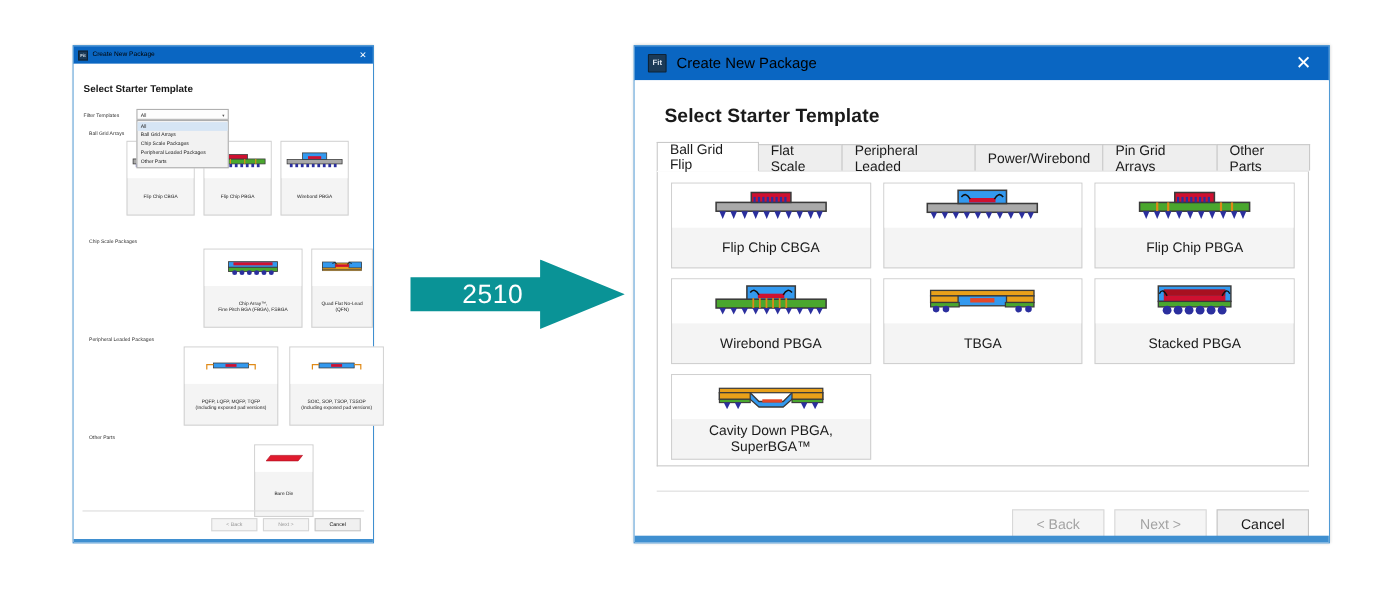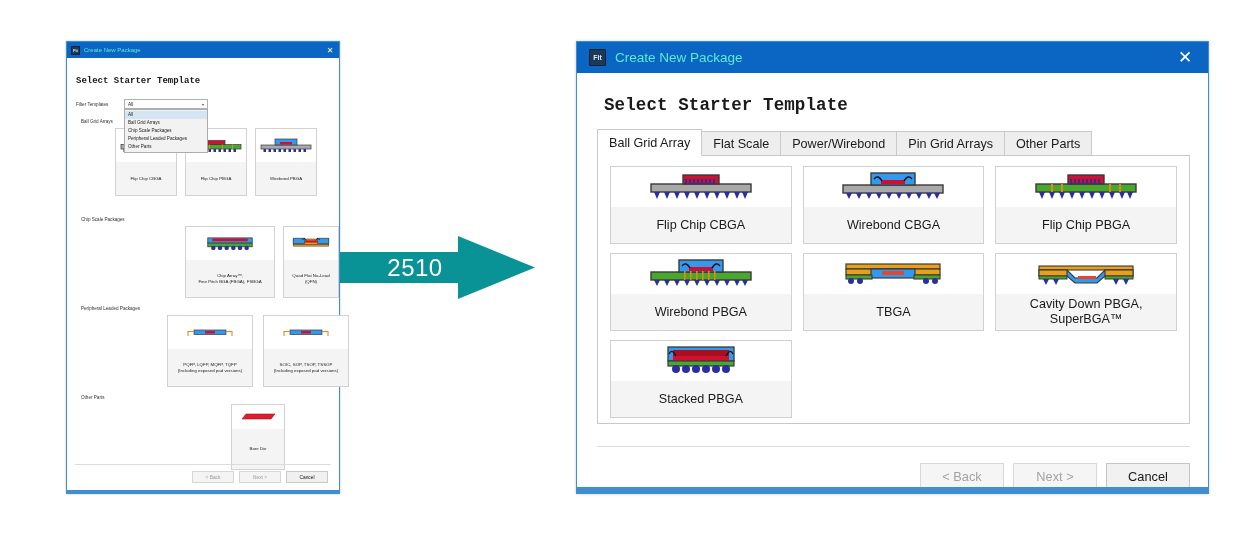--- a/index.html
+++ b/index.html
@@ -31,35 +31,34 @@
     background: #1b3a57;
     color: #dfe8f2;
     display: flex;
     align-items: center;
     justify-content: center;
     font-weight: bold;
     box-sizing: border-box;
     border: 1px solid #0d2236;
   }
   .title-text {
-    color: #5eead4;
+    color: #000000;
     white-space: nowrap;
   }
   .title-close {
     margin-left: auto;
     color: #ffffff;
     display: flex;
     align-items: center;
     justify-content: center;
     cursor: pointer;
   }
   .heading {
     font-weight: bold;
     color: #1a1a1a;
-    font-family: Liberation Mono, monospace;
   }
 
   
   #left-dialog {
     left: 66px;
     top: 41px;
     width: 274px;
     height: 453px;
     border: 1px solid #3f8fd0;
     box-shadow: 0 0 2px rgba(0,0,0,0.25);
@@ -162,21 +161,21 @@
     align-items: center;
     justify-content: center;
     font-size: 4.8px;
     color: #111;
   }
   .lbtn.disabled { color: #9a9a9a; border-color: #d6d6d6; background: #f4f4f4; }
 
   
   #arrow-block {
     position: absolute;
-    left: 340px;
+    left: 373px;
     top: 236px;
     width: 195px;
     height: 95px;
   }
   #arrow-block svg { display: block; }
   #arrow-label {
     position: absolute;
     left: 0; top: 0;
     width: 150px;
     height: 63px;
@@ -547,22 +546,23 @@
   <div class="titlebar">
     <span class="title-icon">Fit</span>
     <span class="title-text">Create New Package</span>
     <span class="title-close">✕</span>
   </div>
 
   <div class="body">
     <div class="heading">Select Starter Template</div>
 
     <div id="tabstrip">
-      <div class="tab active">Ball Grid Array</div>
+      <div class="tab active">Ball Grid Flip</div>
       <div class="tab">Flat Scale</div>
+      <div class="tab">Peripheral Leaded</div>
       <div class="tab">Power/Wirebond</div>
       <div class="tab">Pin Grid Arrays</div>
       <div class="tab">Other Parts</div>
     </div>
 
     <div id="tabpanel">
       <div id="card-grid">
 
         <div class="rcard">
           <div class="thumb">
@@ -611,21 +611,20 @@
                   <polygon points="38,22 44,22 41,28"></polygon>
                   <polygon points="48,22 54,22 51,28"></polygon>
                   <polygon points="58,22 64,22 61,28"></polygon>
                   <polygon points="68,22 74,22 71,28"></polygon>
                   <polygon points="78,22 84,22 81,28"></polygon>
                   <polygon points="88,22 94,22 91,28"></polygon>
                   <polygon points="96,22 102,22 99,28"></polygon>
                 </g>
             </svg>
           </div>
-          <div class="cap" style="white-space:pre-line;">Wirebond CBGA</div>
         </div>
 
         <div class="rcard">
           <div class="thumb">
             <svg width="110" height="32" viewBox="0 0 110 32">
               <rect x="5" y="13" width="100" height="8" fill="#4aa72e" stroke="#3a3a3a" stroke-width="1.4"></rect>
               <rect x="37" y="4" width="36" height="9" fill="#cf1030" stroke="#3a3a3a" stroke-width="1.4"></rect>
               <g fill="#2b2f9e">
                   <rect x="39" y="8" width="2" height="5"></rect>
                   <rect x="43" y="8" width="2" height="5"></rect>
@@ -708,61 +707,61 @@
                   <ellipse cx="97" cy="23" rx="3" ry="3"></ellipse>
                 </g>
             </svg>
           </div>
           <div class="cap" style="white-space:pre-line;">TBGA</div>
         </div>
 
         <div class="rcard">
           <div class="thumb">
             <svg width="110" height="32" viewBox="0 0 110 32">
+              <rect x="22" y="2" width="66" height="14" fill="#3399ef" stroke="#3a3a3a" stroke-width="1.3"></rect>
+              <rect x="27" y="5" width="56" height="6" fill="#a81020"></rect>
+              <rect x="27" y="11" width="56" height="5" fill="#cf1030"></rect>
+              <path d="M30 11 Q26 3 23 9" stroke="#111" stroke-width="1.3" fill="none"></path>
+              <path d="M80 11 Q84 3 87 9" stroke="#111" stroke-width="1.3" fill="none"></path>
+              <rect x="22" y="16" width="66" height="5" fill="#4aa72e" stroke="#3a3a3a" stroke-width="1.2"></rect>
+              <g fill="#2b2f9e">
+                  <ellipse cx="30" cy="24" rx="4" ry="4"></ellipse>
+                  <ellipse cx="40" cy="24" rx="4" ry="4"></ellipse>
+                  <ellipse cx="50" cy="24" rx="4" ry="4"></ellipse>
+                  <ellipse cx="60" cy="24" rx="4" ry="4"></ellipse>
+                  <ellipse cx="70" cy="24" rx="4" ry="4"></ellipse>
+                  <ellipse cx="80" cy="24" rx="4" ry="4"></ellipse>
+                </g>
+            </svg>
+          </div>
+          <div class="cap" style="white-space:pre-line;">Stacked PBGA</div>
+        </div>
+
+        <div class="rcard">
+          <div class="thumb">
+            <svg width="110" height="32" viewBox="0 0 110 32">
               <rect x="8" y="8" width="94" height="4" fill="#e8a01a" stroke="#3a3a3a" stroke-width="1.1"></rect>
               <path d="M8 12 H36 L44 20 H66 L74 12 H102 V18 H74 L66 25 H44 L36 18 H8 Z" fill="#3399ef" stroke="#3a3a3a" stroke-width="1.2"></path>
               <rect x="8" y="12" width="28" height="6" fill="#e8a01a" stroke="#3a3a3a" stroke-width="1.1"></rect>
               <rect x="74" y="12" width="28" height="6" fill="#e8a01a" stroke="#3a3a3a" stroke-width="1.1"></rect>
               <rect x="8" y="18" width="28" height="3" fill="#4aa72e" stroke="#3a3a3a" stroke-width="1"></rect>
               <rect x="74" y="18" width="28" height="3" fill="#4aa72e" stroke="#3a3a3a" stroke-width="1"></rect>
               <rect x="47" y="18" width="18" height="3" fill="#e4482a"></rect>
               <g fill="#2b2f9e">
                   <polygon points="12,21 18,21 15,27"></polygon>
                   <polygon points="22,21 28,21 25,27"></polygon>
                   <polygon points="82,21 88,21 85,27"></polygon>
                   <polygon points="92,21 98,21 95,27"></polygon>
                 </g>
             </svg>
           </div>
           <div class="cap" style="white-space:pre-line;">Cavity Down PBGA,
 SuperBGA™</div>
         </div>
 
-        <div class="rcard">
-          <div class="thumb">
-            <svg width="110" height="32" viewBox="0 0 110 32">
-              <rect x="22" y="2" width="66" height="14" fill="#3399ef" stroke="#3a3a3a" stroke-width="1.3"></rect>
-              <rect x="27" y="5" width="56" height="6" fill="#a81020"></rect>
-              <rect x="27" y="11" width="56" height="5" fill="#cf1030"></rect>
-              <path d="M30 11 Q26 3 23 9" stroke="#111" stroke-width="1.3" fill="none"></path>
-              <path d="M80 11 Q84 3 87 9" stroke="#111" stroke-width="1.3" fill="none"></path>
-              <rect x="22" y="16" width="66" height="5" fill="#4aa72e" stroke="#3a3a3a" stroke-width="1.2"></rect>
-              <g fill="#2b2f9e">
-                  <ellipse cx="30" cy="24" rx="4" ry="4"></ellipse>
-                  <ellipse cx="40" cy="24" rx="4" ry="4"></ellipse>
-                  <ellipse cx="50" cy="24" rx="4" ry="4"></ellipse>
-                  <ellipse cx="60" cy="24" rx="4" ry="4"></ellipse>
-                  <ellipse cx="70" cy="24" rx="4" ry="4"></ellipse>
-                  <ellipse cx="80" cy="24" rx="4" ry="4"></ellipse>
-                </g>
-            </svg>
-          </div>
-          <div class="cap" style="white-space:pre-line;">Stacked PBGA</div>
-        </div>
-
         <div class="rcard empty"></div>
         <div class="rcard empty"></div>
 
       </div>
     </div>
 
     <div class="footer-sep"></div>
 
     <div id="footer-buttons">
       <div class="rbtn disabled">&lt; Back</div>

